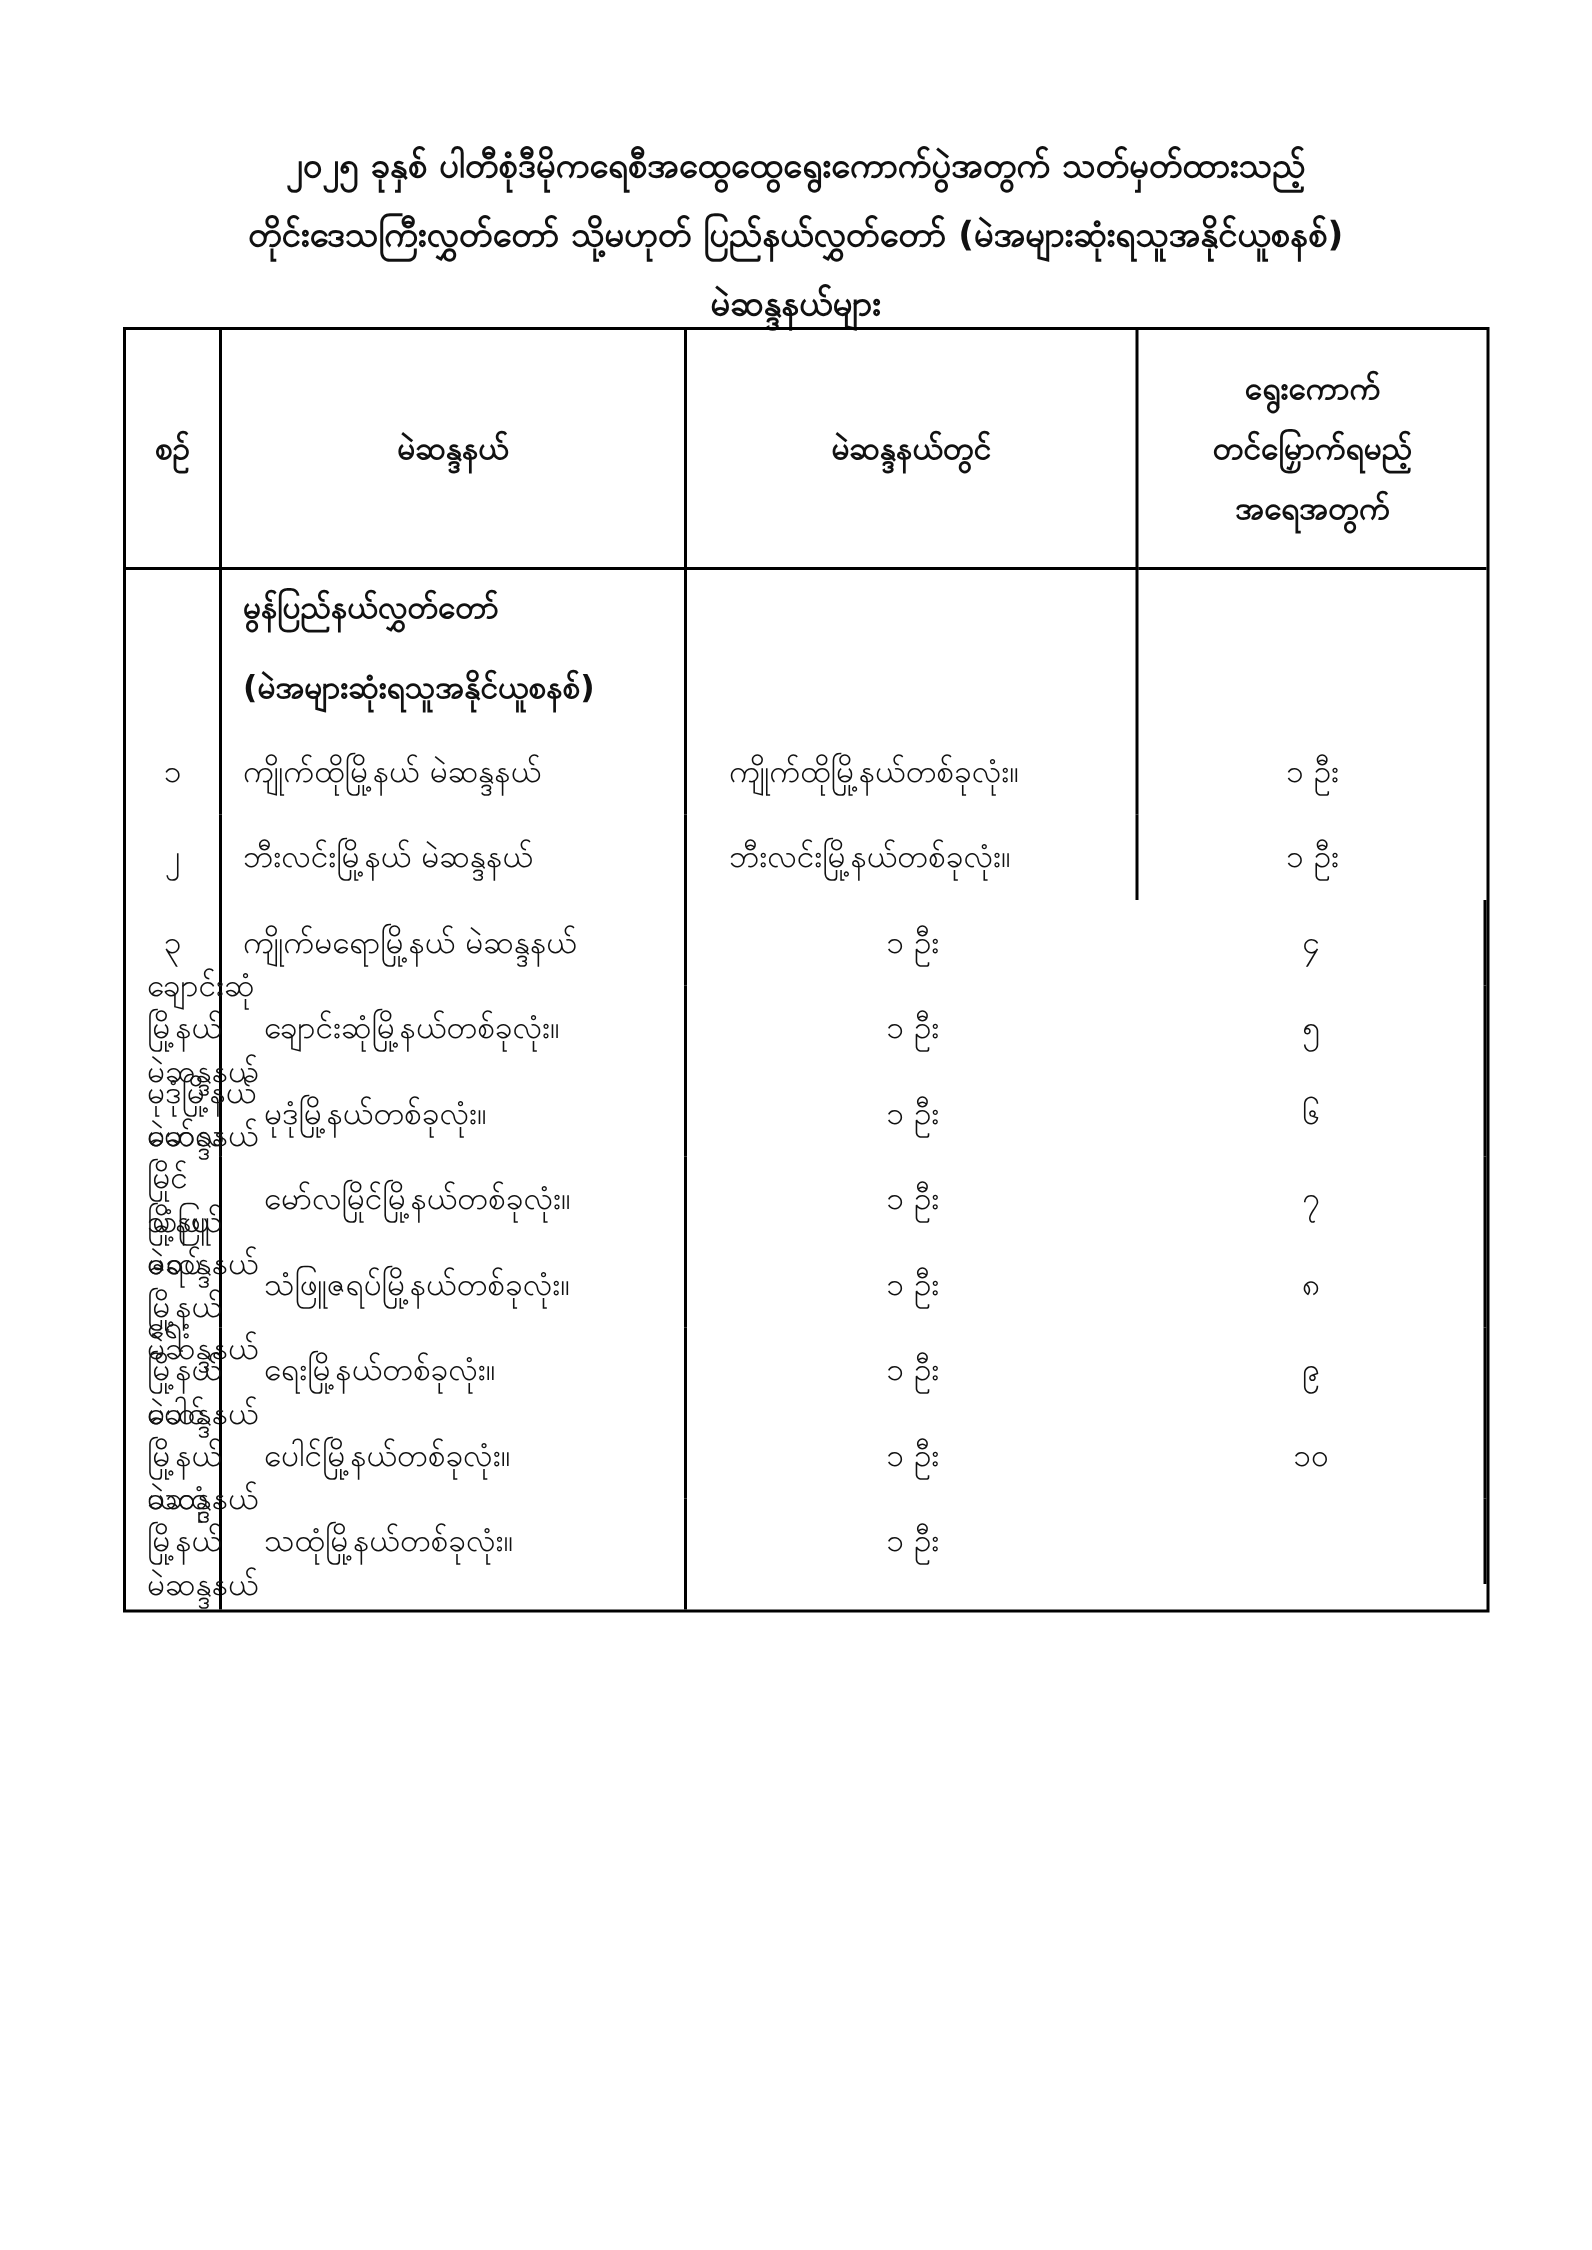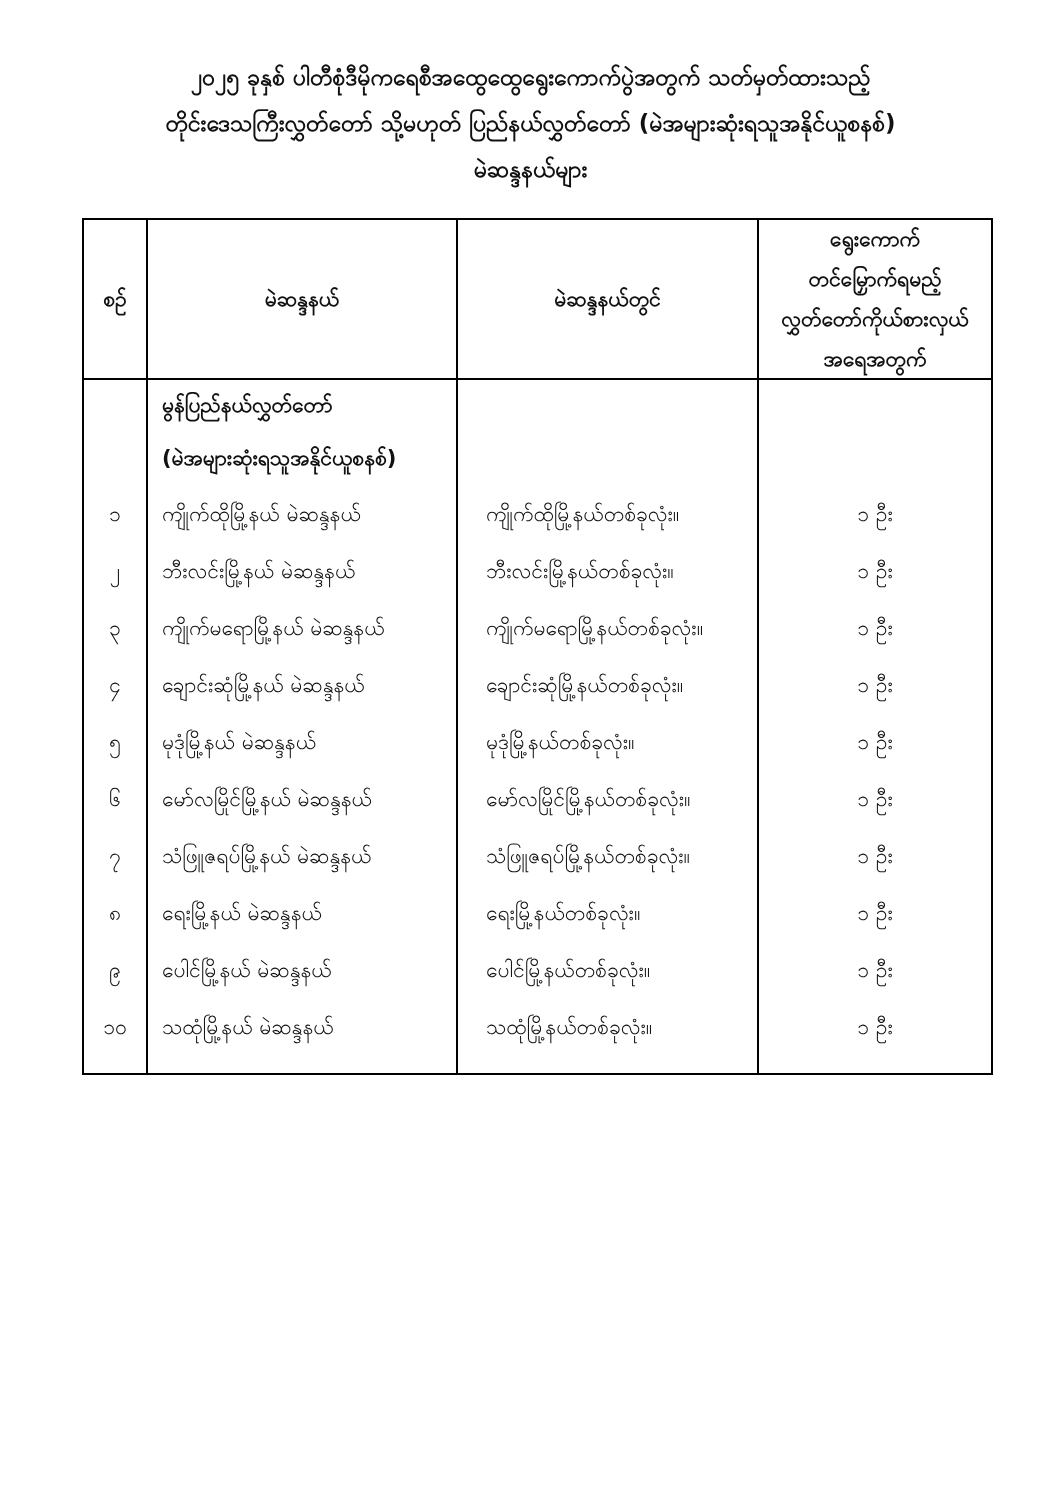--- a/index.html
+++ b/index.html
@@ -2,21 +2,21 @@
 <html><head>
 <meta charset="utf-8">
 <style>
   html,body { margin:0; padding:0; }
   body {
     width:1061px; height:1500px; position:relative;
     background:#ffffff; color:#111111;
     font-family:"DejaVu Sans", sans-serif;
   }
   .page-title {
-    position:absolute; top:54px; left:30px; width:1001px;
+    position:absolute; top:88px; left:30px; width:1001px;
     text-align:center; font-weight:bold; font-size:23px; line-height:46px;
   }
   .doc-table {
     position:absolute; left:82px; top:218px;
     width:907px; height:853px;
     border:2px solid #000000;
     display:grid;
     grid-template-columns:64px 310px 301px 1fr;
     grid-template-rows:160px 50px 56px repeat(10, 57px) 1fr;
     font-size:21px;
@@ -52,21 +52,20 @@
 <div class="doc-table">
 
   <div class="cell th">စဉ်</div>
   <div class="cell th">မဲဆန္ဒနယ်</div>
   <div class="cell th">
     <span>မဲဆန္ဒနယ်တွင်</span>
   </div>
   <div class="cell th last">
     <span>ရွေးကောက်</span>
     <span>တင်မြှောက်ရမည့်</span>
-    <span>လွှတ်တော်ကိုယ်စားလှယ်</span>
     <span>အရေအတွက်</span>
   </div>
 
   <div class="cell td c1"></div>
   <div class="cell td c2 section-line">မွန်ပြည်နယ်လွှတ်တော်</div>
   <div class="cell td c3"></div>
   <div class="cell td c4 last"></div>
 
   <div class="cell td c1"></div>
   <div class="cell td c2 section-line">(မဲအများဆုံးရသူအနိုင်ယူစနစ်)</div>
@@ -78,21 +77,20 @@
   <div class="cell td c3">ကျိုက်ထိုမြို့နယ်တစ်ခုလုံး။</div>
   <div class="cell td c4 last">၁ ဦး</div>
 
   <div class="cell td c1">၂</div>
   <div class="cell td c2">ဘီးလင်းမြို့နယ် မဲဆန္ဒနယ်</div>
   <div class="cell td c3">ဘီးလင်းမြို့နယ်တစ်ခုလုံး။</div>
   <div class="cell td c4 last">၁ ဦး</div>
 
   <div class="cell td c1">၃</div>
   <div class="cell td c2">ကျိုက်မရောမြို့နယ် မဲဆန္ဒနယ်</div>
-  <div class="cell td c3">ကျိုက်မရောမြို့နယ်တစ်ခုလုံး။</div>
   <div class="cell td c4 last">၁ ဦး</div>
 
   <div class="cell td c1">၄</div>
   <div class="cell td c2">ချောင်းဆုံမြို့နယ် မဲဆန္ဒနယ်</div>
   <div class="cell td c3">ချောင်းဆုံမြို့နယ်တစ်ခုလုံး။</div>
   <div class="cell td c4 last">၁ ဦး</div>
 
   <div class="cell td c1">၅</div>
   <div class="cell td c2">မုဒုံမြို့နယ် မဲဆန္ဒနယ်</div>
   <div class="cell td c3">မုဒုံမြို့နယ်တစ်ခုလုံး။</div>

